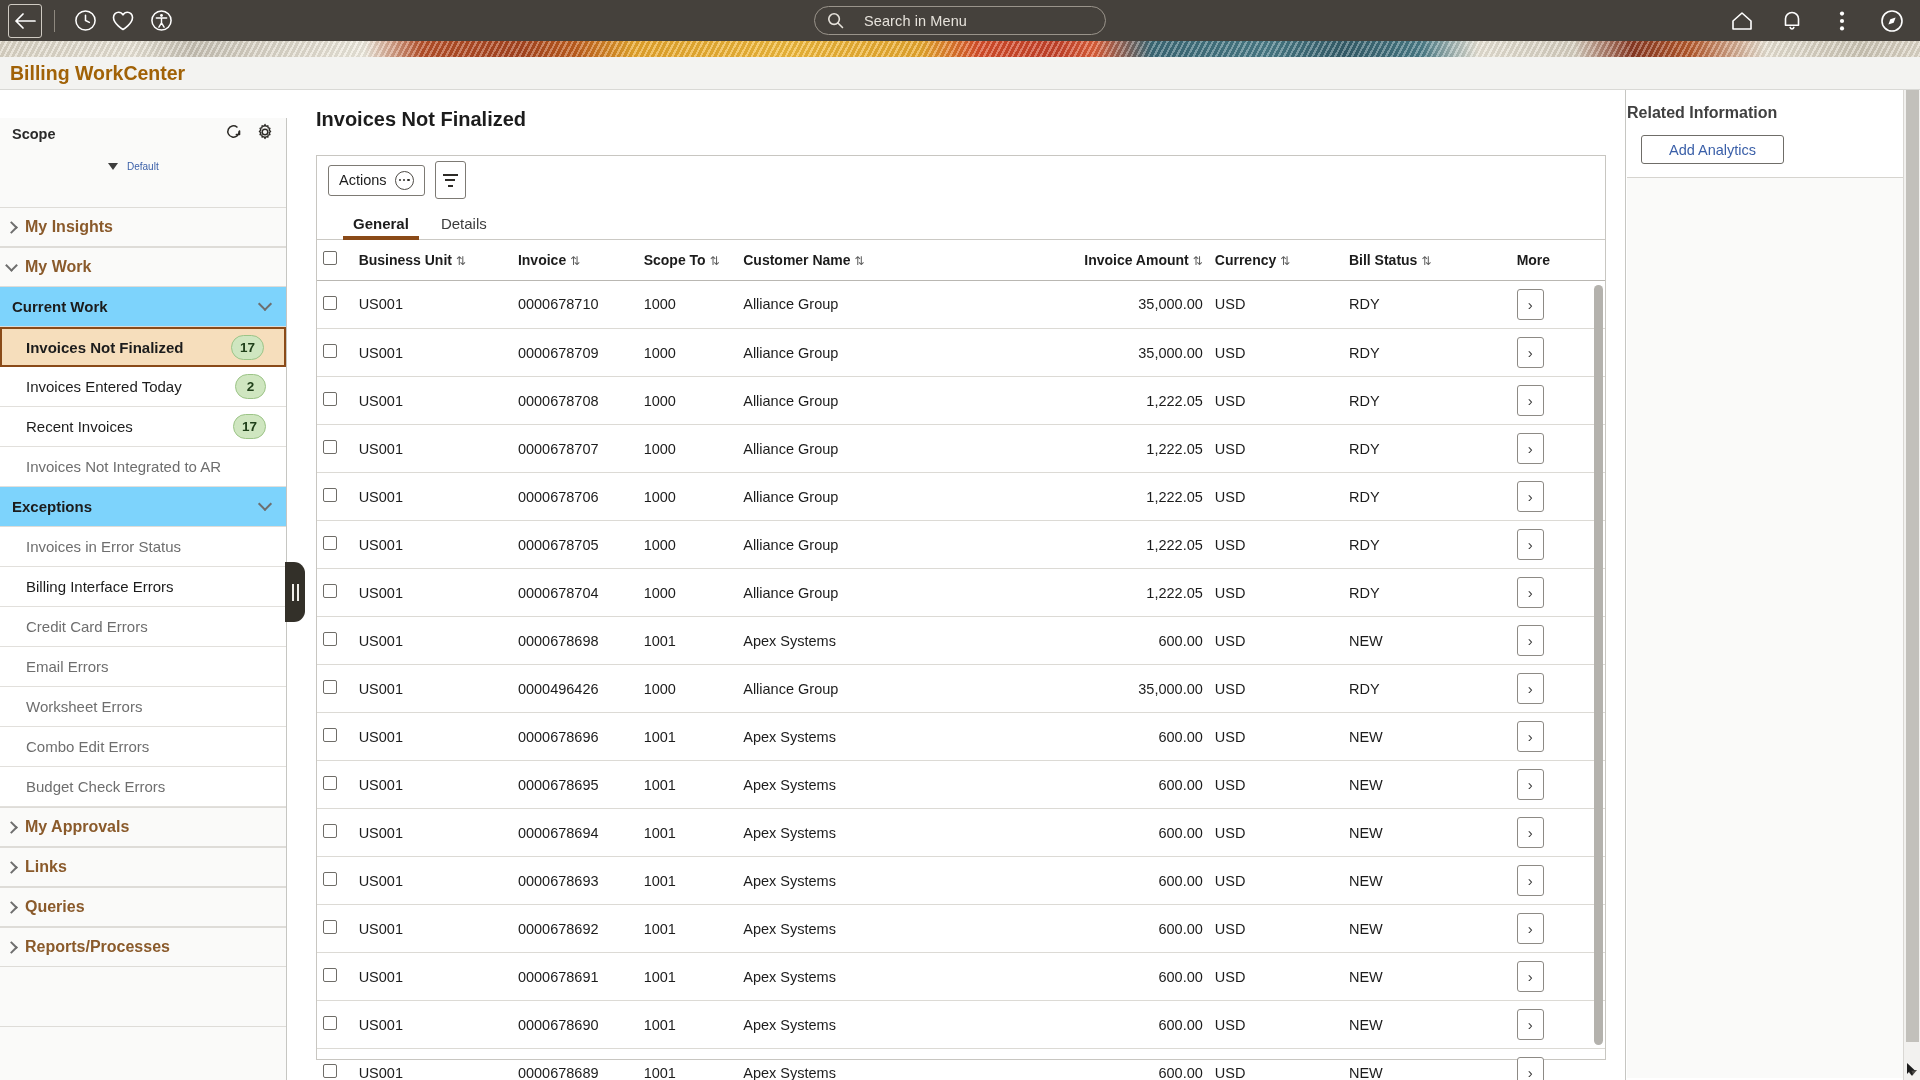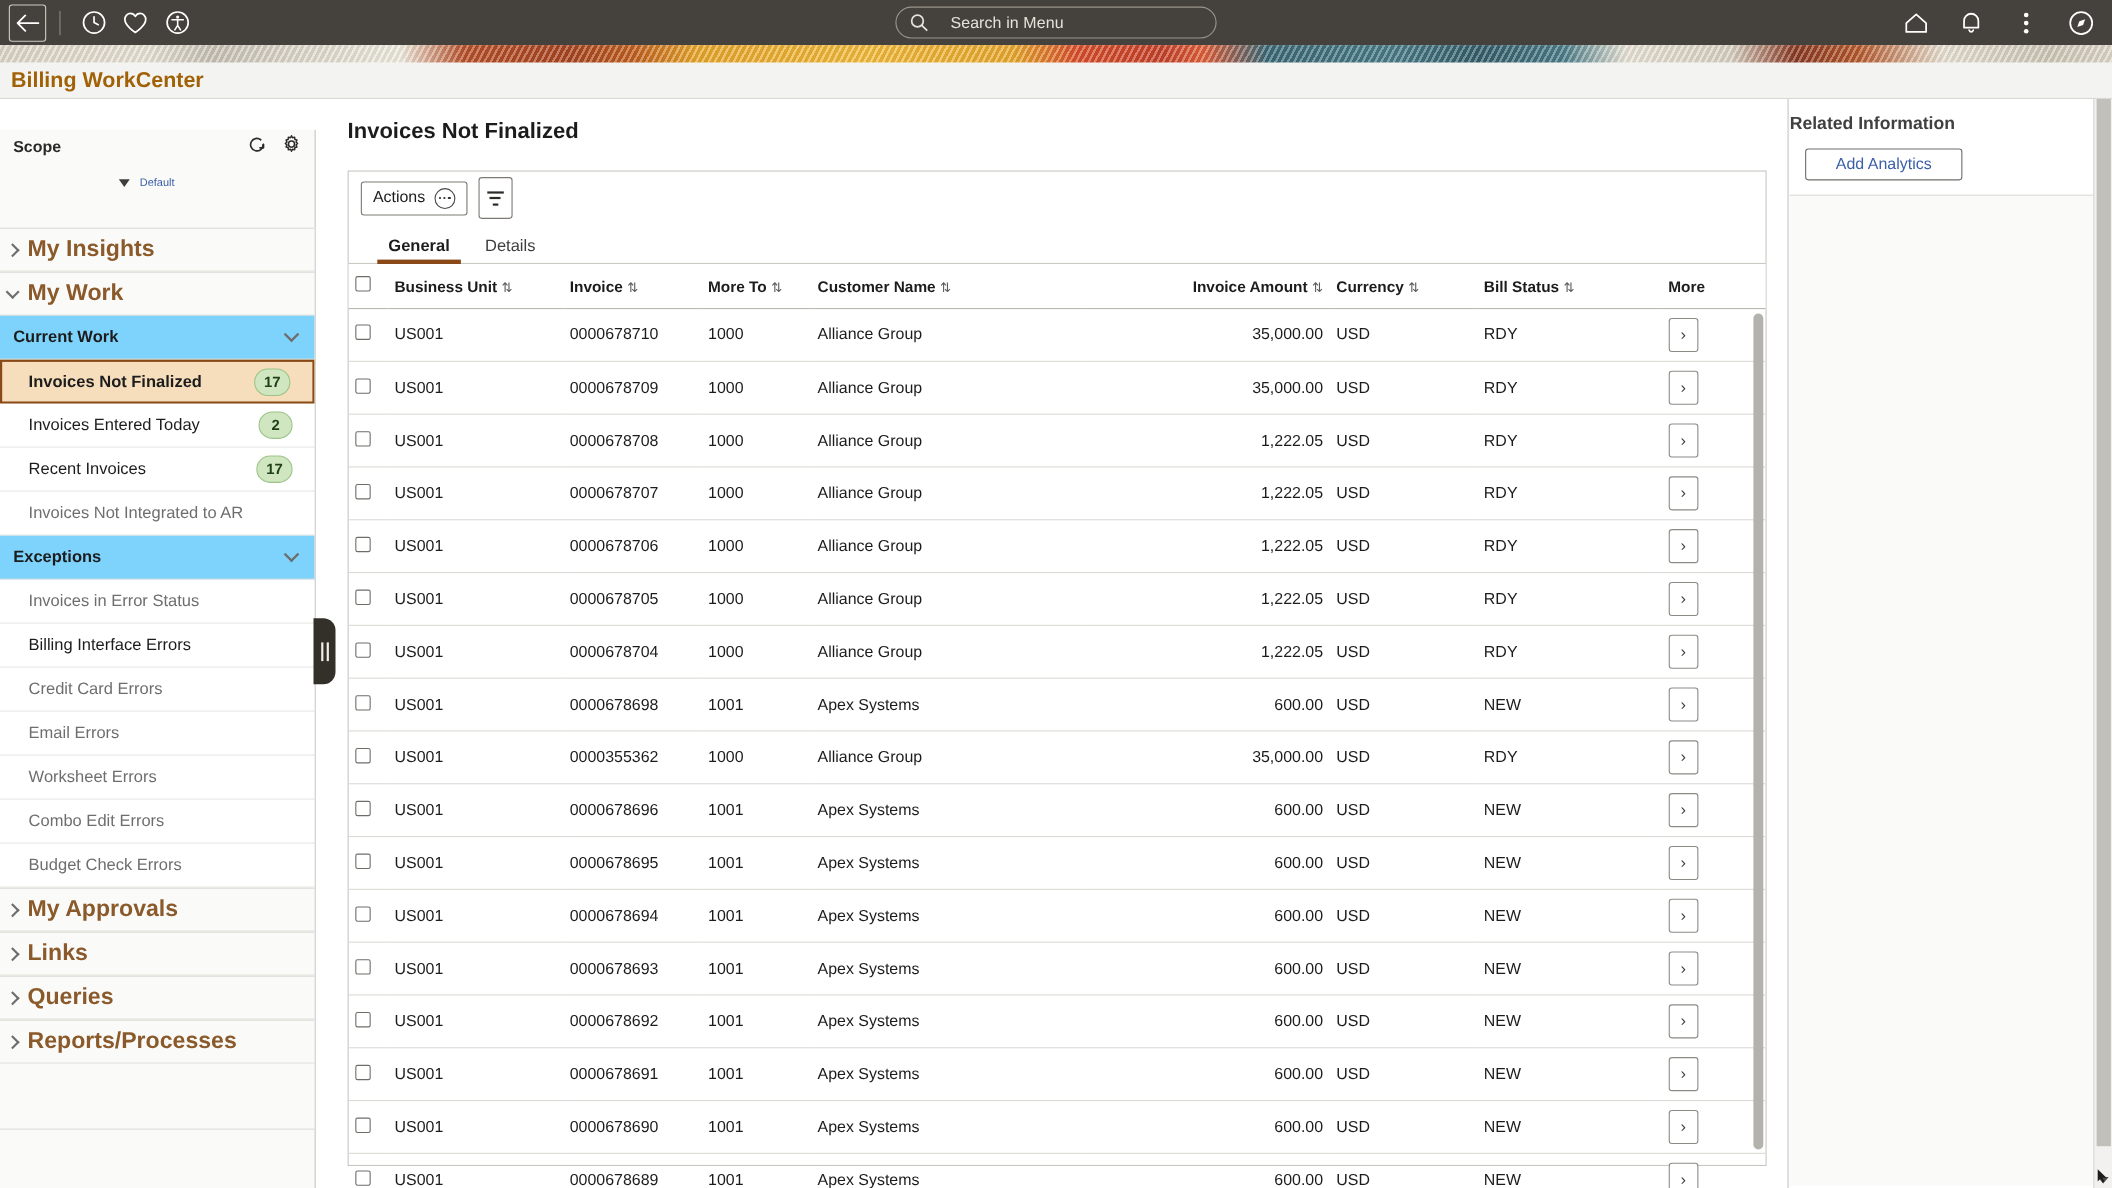--- a/index.html
+++ b/index.html
@@ -104,21 +104,21 @@
   .scope-default a { color: #3a5fa8; font-size: 10px; text-decoration: none; }
   .scope-pad { height: 24px; }
 
   .sec-hdr {
     height: 40px; display: flex; align-items: center;
     gap: 9px; padding-left: 7px;
     border-top: 1px solid #dedcd8;
     border-bottom: 1px solid #dedcd8;
     background: #fafaf9;
   }
-  .sec-hdr .ttl { font-size: 21px; font-weight: bold; color: #8a5a2b; }
+  .sec-hdr .ttl { font-size: 16px; font-weight: bold; color: #8a5a2b; }
   .chev {
     width: 9px; height: 9px; border-right: 2px solid #6e6e6e;
     border-bottom: 2px solid #6e6e6e;
   }
   .chev.right { transform: rotate(-45deg); }
   .chev.down  { transform: rotate(45deg); margin-top: -4px; }
 
   .grp-hdr {
     height: 40px; display: flex; align-items: center;
     justify-content: space-between; padding: 0 16px 0 12px;
@@ -565,21 +565,21 @@
         <th>
           <span class="cb"></span>
         </th>
         <th>
           <span>Business Unit</span><span class="sorticon">⇅</span>
         </th>
         <th>
           <span>Invoice</span><span class="sorticon">⇅</span>
         </th>
         <th>
-          <span>More To</span><span class="sorticon">⇅</span>
+          <span>Scope To</span><span class="sorticon">⇅</span>
         </th>
         <th>
           <span>Customer Name</span><span class="sorticon">⇅</span>
         </th>
         <th class="num">
           <span>Invoice Amount</span><span class="sorticon">⇅</span>
         </th>
         <th>
           <span>Currency</span><span class="sorticon">⇅</span>
         </th>
@@ -723,21 +723,21 @@
             <td>NEW</td>
             <td>
               <span class="chevbtn">
                 <span>›</span>
               </span>
             </td>
           </tr>
           <tr>
             <td><span class="cb"></span></td>
             <td>US001</td>
-            <td>0000355362</td>
+            <td>0000496426</td>
             <td>1000</td>
             <td>Alliance Group</td>
             <td class="num">35,000.00</td>
             <td>USD</td>
             <td>RDY</td>
             <td>
               <span class="chevbtn">
                 <span>›</span>
               </span>
             </td>

